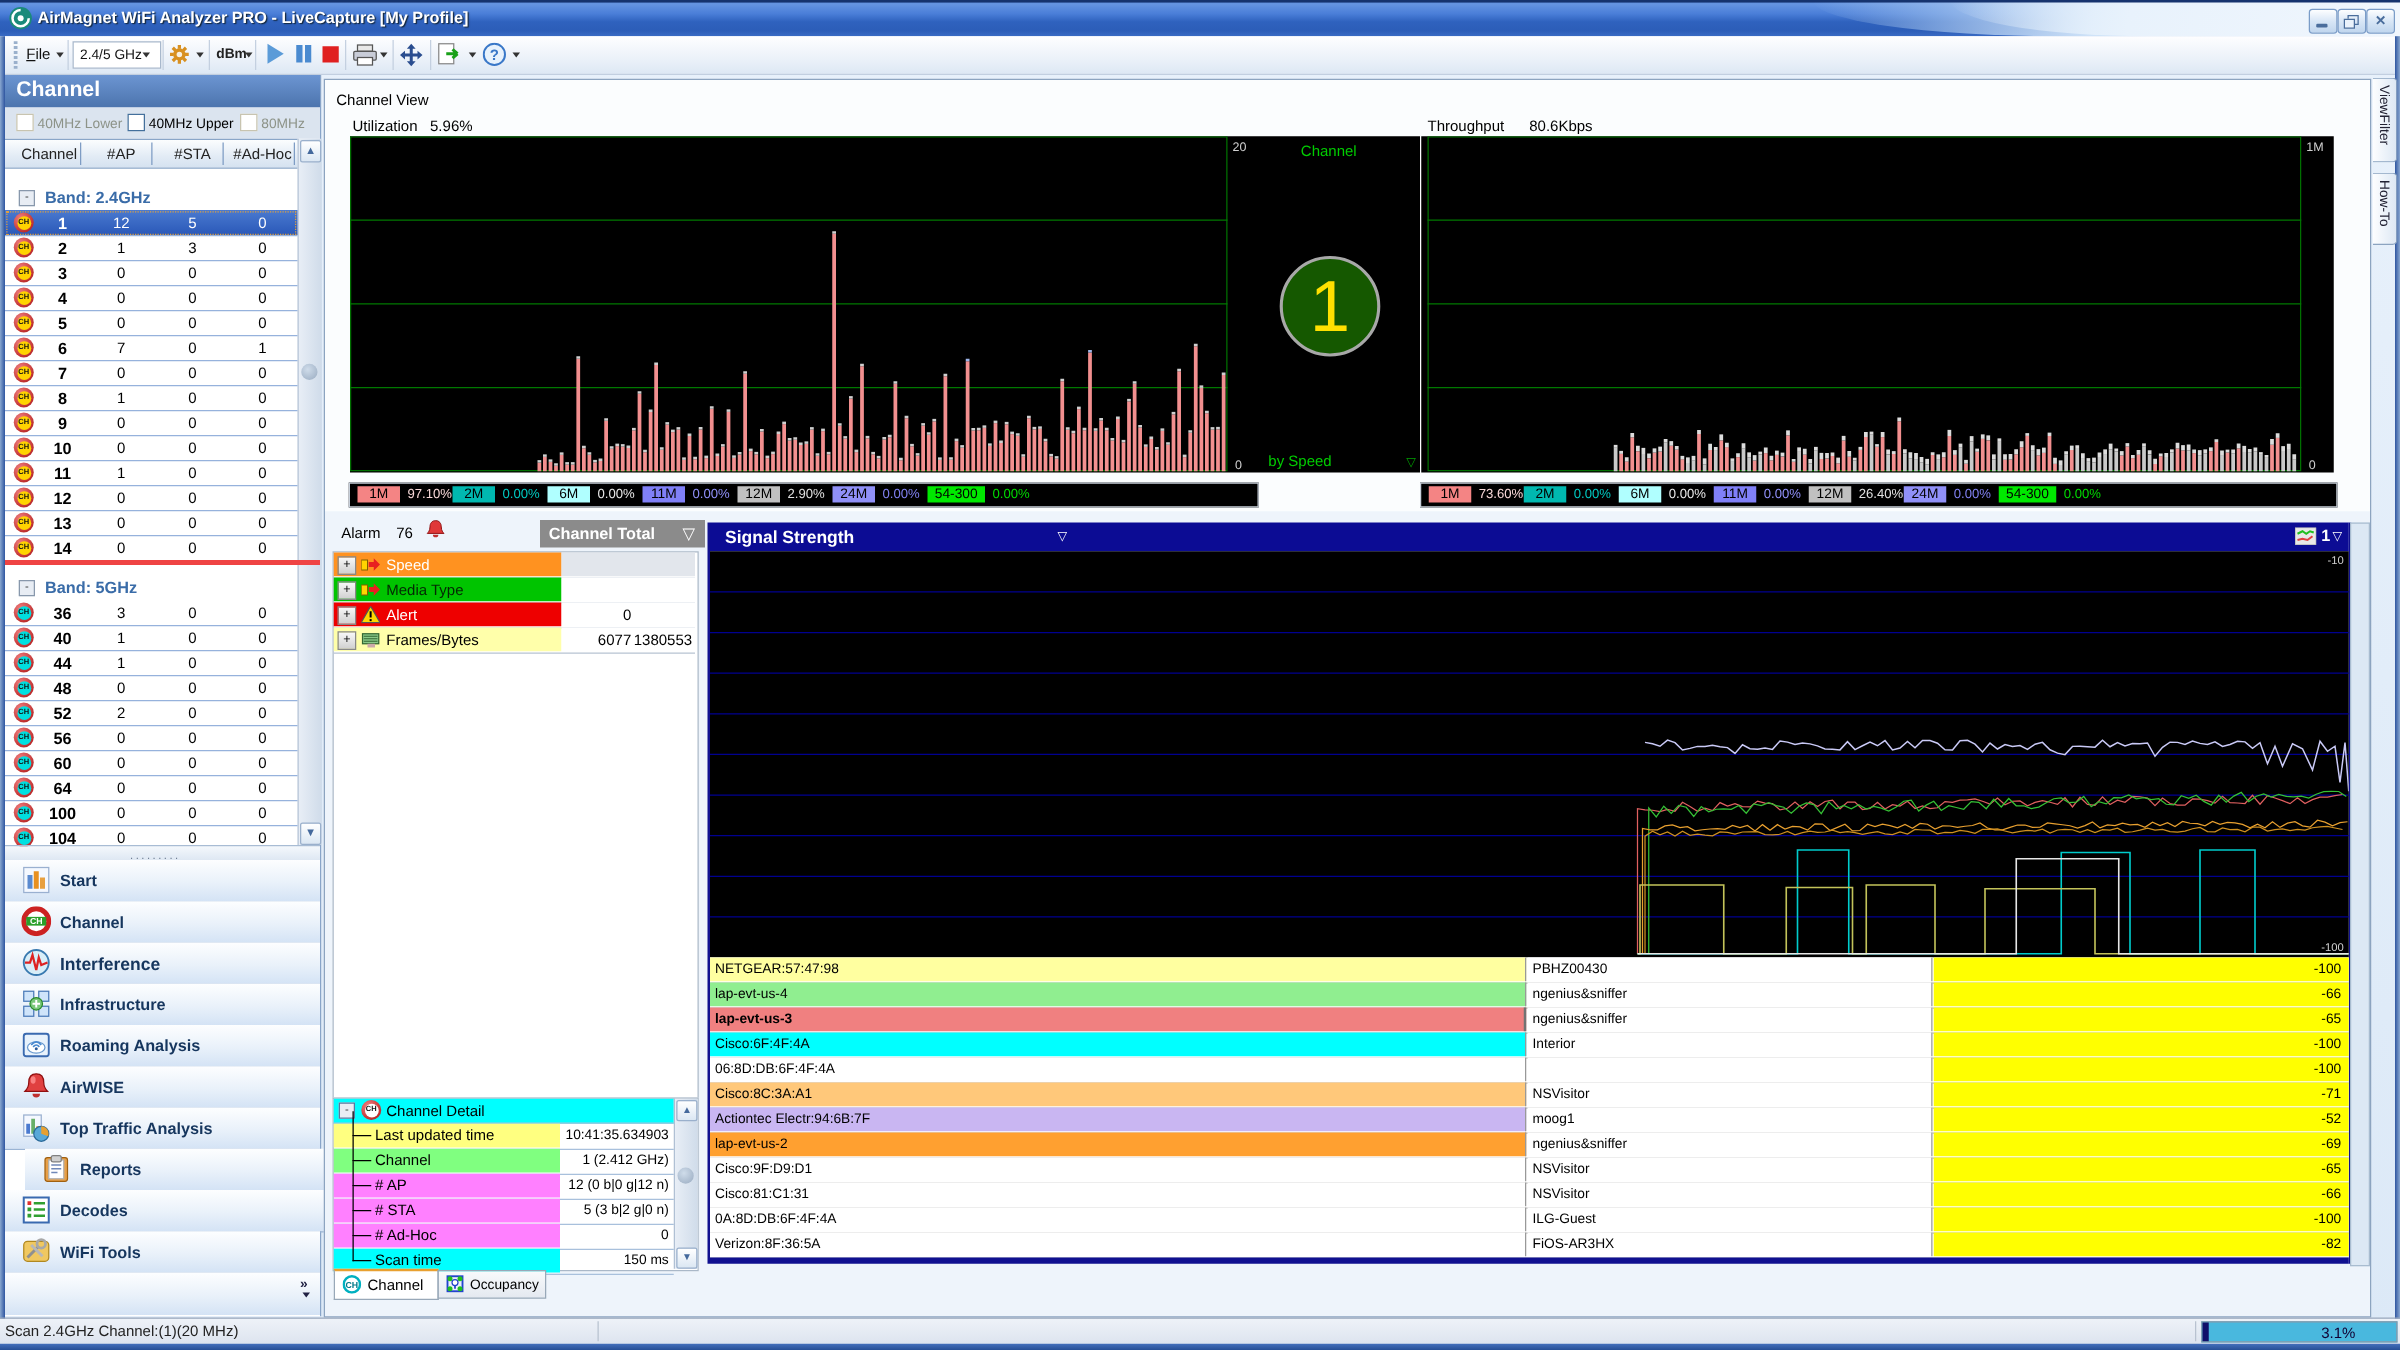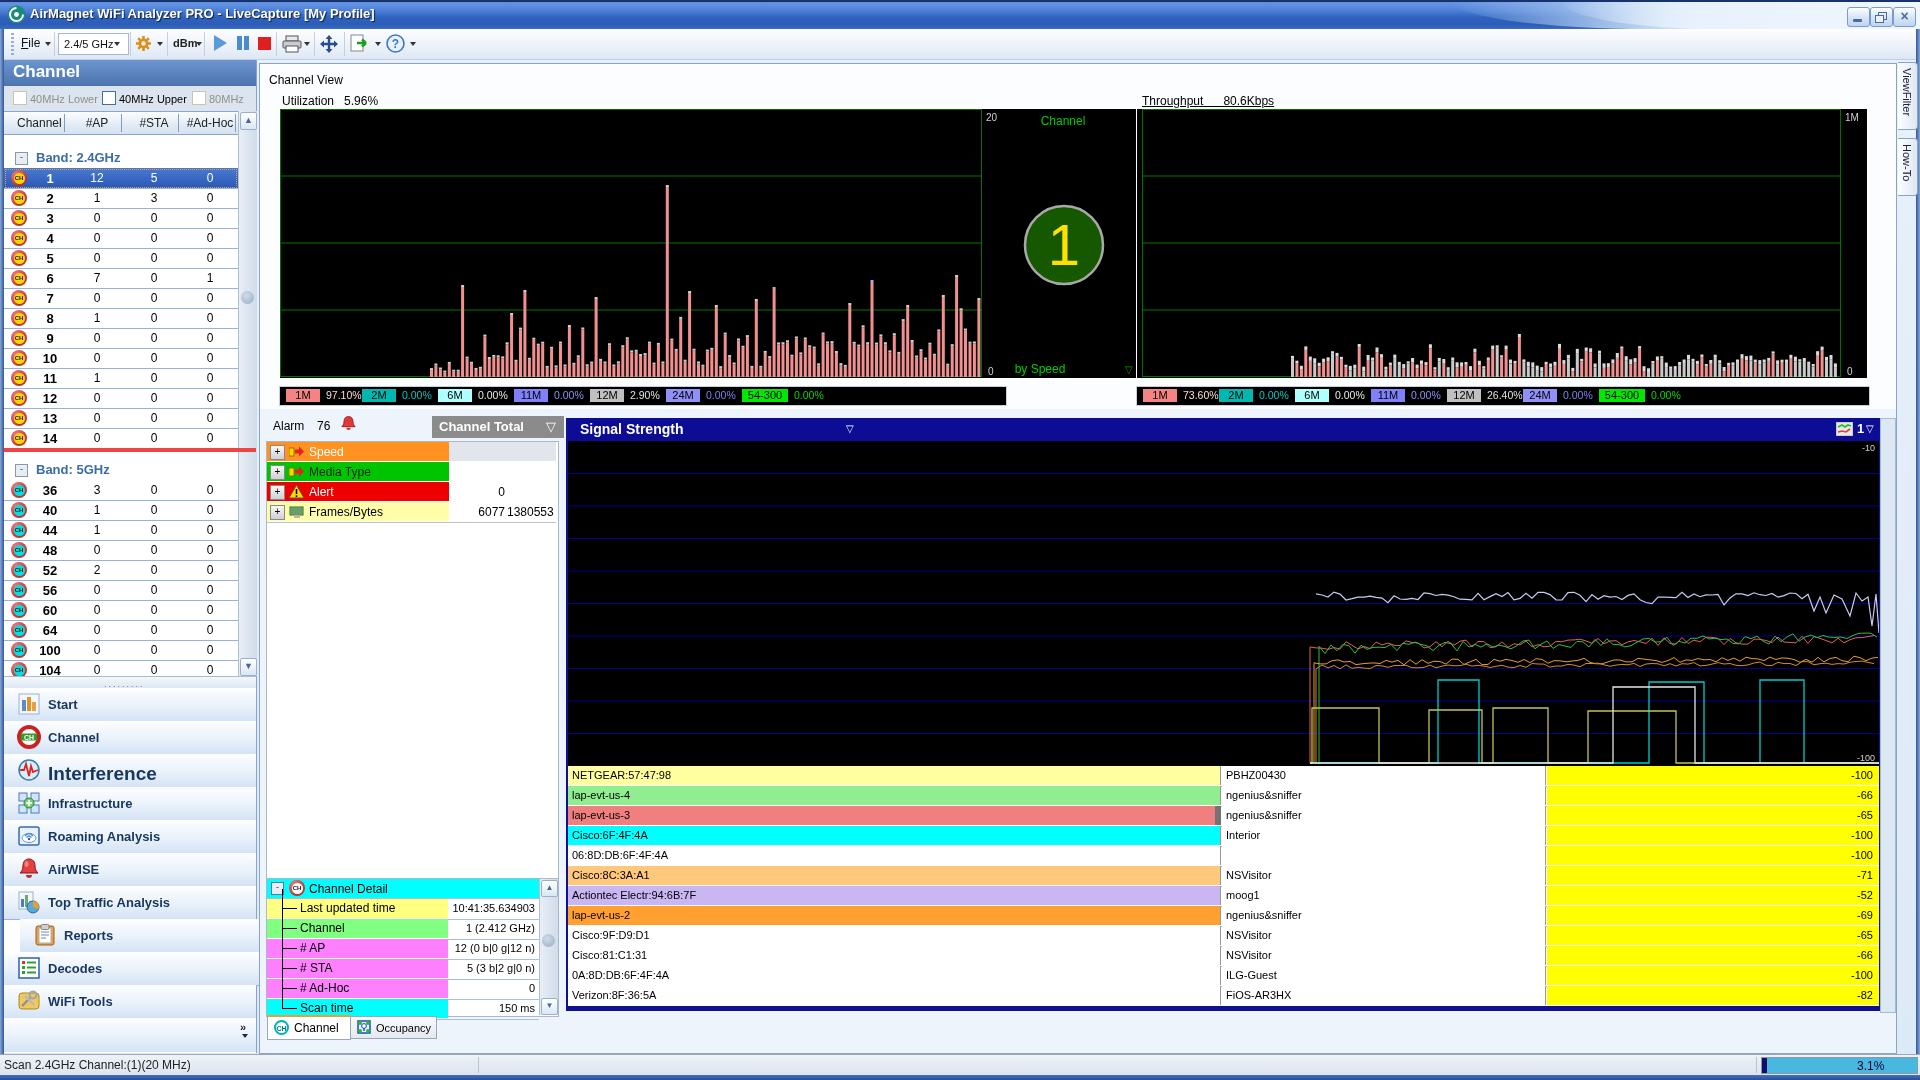--- a/index.html
+++ b/index.html
@@ -344,21 +344,21 @@
           <rect x="4" y="8.5" width="16" height="7" fill="#2aa02a"></rect>
           <text x="12" y="14.5" font-family="Liberation Sans" font-size="7" font-weight="bold" fill="#fff" text-anchor="middle">CH</text>
         </svg></div>
       <div style="position:absolute;left:44px;top:9px;font-weight:bold;font-size:13px;color:#16365e;">Channel</div>
     </div>
     <div style="position:absolute;left:0px;top:694px;width:252px;height:33px;background:linear-gradient(#fdfeff,#e9f1fa 55%,#d4e3f5);border-bottom:1px solid #9ab4d4;">
       <div style="position:absolute;left:13px;top:4px;"><svg width="24" height="24">
           <circle cx="12" cy="12" r="10" fill="#d8eef8" stroke="#3a7ab0" stroke-width="1.5"></circle>
           <polyline points="3,12 7,12 9,6 12,18 14,8 16,14 21,12" fill="none" stroke="#dd2222" stroke-width="1.8"></polyline>
         </svg></div>
-      <div style="position:absolute;left:44px;top:9px;font-weight:bold;font-size:19px;color:#16365e;">Interference</div>
+      <div style="position:absolute;left:44px;top:9px;font-weight:bold;font-size:14px;color:#16365e;">Interference</div>
     </div>
     <div style="position:absolute;left:0px;top:727px;width:252px;height:33px;background:linear-gradient(#fdfeff,#e9f1fa 55%,#d4e3f5);border-bottom:1px solid #9ab4d4;">
       <div style="position:absolute;left:13px;top:4px;"><svg width="24" height="24">
           <rect x="2" y="2" width="8" height="8" fill="#cfe4fa" stroke="#4a7ab8"></rect>
           <rect x="14" y="2" width="8" height="8" fill="#cfe4fa" stroke="#4a7ab8"></rect>
           <rect x="2" y="14" width="8" height="8" fill="#cfe4fa" stroke="#4a7ab8"></rect>
           <rect x="14" y="14" width="8" height="8" fill="#cfe4fa" stroke="#4a7ab8"></rect>
           <circle cx="12" cy="12" r="5" fill="#7ac87a" stroke="#2a8a2a"></circle>
           <path d="M12 9v6M9 12h6" stroke="#fff" stroke-width="1.6"></path>
         </svg></div>
@@ -424,21 +424,21 @@
   <div class="abs" style="left:0;top:958px;width:252px;height:34px;background:linear-gradient(#fdfeff,#e9f1fa 55%,#d4e3f5);">
     <div class="abs" style="left:236px;top:3px;font-size:11px;font-weight:bold;color:#224;">»</div>
     <div class="abs" style="left:238px;top:16px;width:0;height:0;border:3.5px solid transparent;border-top:4.5px solid #224;"></div>
   </div>
 </div>
 
 <div class="abs" style="left:259px;top:63px;width:1636px;height:989px;background:#eef4fb;border:1px solid #8ca4c0;">
   <div class="abs" style="left:0;top:0;width:1636px;height:345px;background:#fbfdfe;"></div>
   <div class="abs" style="left:9px;top:9px;font-size:12px;color:#000;">Channel View</div>
   <div class="abs" style="left:22px;top:30px;font-size:12px;color:#000;">Utilization&nbsp;&nbsp;&nbsp;5.96%</div>
-  <div class="abs" style="left:882px;top:30px;font-size:12px;color:#000;text-decoration:underline;">Throughput&nbsp;&nbsp;&nbsp;&nbsp;&nbsp;&nbsp;80.6Kbps</div>
+  <div class="abs" style="left:882px;top:30px;font-size:12px;color:#000;">Throughput&nbsp;&nbsp;&nbsp;&nbsp;&nbsp;&nbsp;80.6Kbps</div>
 
   <svg class="abs" style="left:20px;top:45px;background:#000;" width="856" height="269">
     <rect x="0.5" y="0.5" width="701" height="267" fill="none" stroke="#007000" stroke-width="1"></rect>
     <line x1="0" y1="67" x2="702" y2="67" stroke="#007800"></line>
     <line x1="0" y1="134" x2="702" y2="134" stroke="#007800"></line>
     <line x1="0" y1="201" x2="702" y2="201" stroke="#007800"></line>
     <rect x="150.0" y="261.1" width="3" height="6.9" fill="#f28f8f"></rect>
       <rect x="150.0" y="259.1" width="3" height="2" fill="#cfcfcf"></rect>
       <rect x="154.4" y="256.5" width="3" height="11.5" fill="#f28f8f"></rect>
       <rect x="154.4" y="254.5" width="3" height="2" fill="#cfcfcf"></rect>
@@ -1151,21 +1151,21 @@
           <div style="position:absolute;left:0;top:0;width:653px;height:19px;background:#ffffa0;padding:3px 0 0 4px;box-sizing:border-box;border-right:1px solid #999;">NETGEAR:57:47:98</div>
           <div style="position:absolute;left:654px;top:0;width:324px;height:19px;background:#fff;padding:3px 0 0 4px;box-sizing:border-box;border-right:1px solid #999;">PBHZ00430</div>
           <div style="position:absolute;left:979px;top:0;width:332px;height:19px;background:#ffff00;padding:3px 6px 0 0;box-sizing:border-box;text-align:right;">-100</div>
         </div>
         <div style="position:absolute;left:0;top:20px;width:1311px;height:20px;border-bottom:1px solid #b8b8b8;font-size:11px;color:#000;">
           <div style="position:absolute;left:0;top:0;width:653px;height:19px;background:#90ee90;padding:3px 0 0 4px;box-sizing:border-box;border-right:1px solid #999;">lap-evt-us-4</div>
           <div style="position:absolute;left:654px;top:0;width:324px;height:19px;background:#fff;padding:3px 0 0 4px;box-sizing:border-box;border-right:1px solid #999;">ngenius&amp;sniffer</div>
           <div style="position:absolute;left:979px;top:0;width:332px;height:19px;background:#ffff00;padding:3px 6px 0 0;box-sizing:border-box;text-align:right;">-66</div>
         </div>
         <div style="position:absolute;left:0;top:40px;width:1311px;height:20px;border-bottom:1px solid #b8b8b8;font-size:11px;color:#000;">
-          <div style="position:absolute;left:0;top:0;width:653px;height:19px;background:#f08080;padding:3px 0 0 4px;box-sizing:border-box;border-right:6px solid #737373;">lap-evt-us-3</div>
+          <div style="position:absolute;left:0;top:0;width:653px;height:19px;background:#f08080;padding:3px 0 0 4px;box-sizing:border-box;border-right:2px solid #737373;font-weight:bold;">lap-evt-us-3</div>
           <div style="position:absolute;left:654px;top:0;width:324px;height:19px;background:#fff;padding:3px 0 0 4px;box-sizing:border-box;border-right:1px solid #999;">ngenius&amp;sniffer</div>
           <div style="position:absolute;left:979px;top:0;width:332px;height:19px;background:#ffff00;padding:3px 6px 0 0;box-sizing:border-box;text-align:right;">-65</div>
         </div>
         <div style="position:absolute;left:0;top:60px;width:1311px;height:20px;border-bottom:1px solid #b8b8b8;font-size:11px;color:#000;">
           <div style="position:absolute;left:0;top:0;width:653px;height:19px;background:#00ffff;padding:3px 0 0 4px;box-sizing:border-box;border-right:1px solid #999;">Cisco:6F:4F:4A</div>
           <div style="position:absolute;left:654px;top:0;width:324px;height:19px;background:#fff;padding:3px 0 0 4px;box-sizing:border-box;border-right:1px solid #999;">Interior</div>
           <div style="position:absolute;left:979px;top:0;width:332px;height:19px;background:#ffff00;padding:3px 6px 0 0;box-sizing:border-box;text-align:right;">-100</div>
         </div>
         <div style="position:absolute;left:0;top:80px;width:1311px;height:20px;border-bottom:1px solid #b8b8b8;font-size:11px;color:#000;">
           <div style="position:absolute;left:0;top:0;width:653px;height:19px;background:#ffffff;padding:3px 0 0 4px;box-sizing:border-box;border-right:1px solid #999;">06:8D:DB:6F:4F:4A</div>

